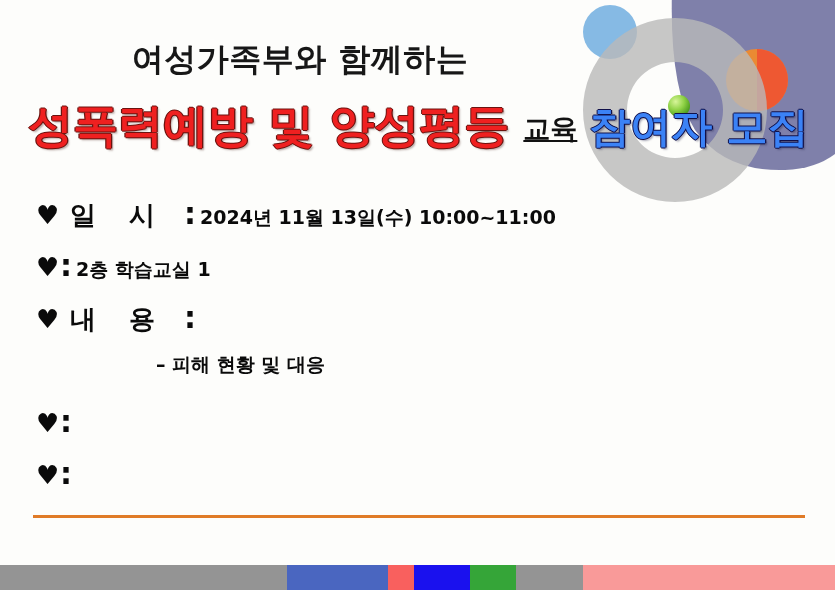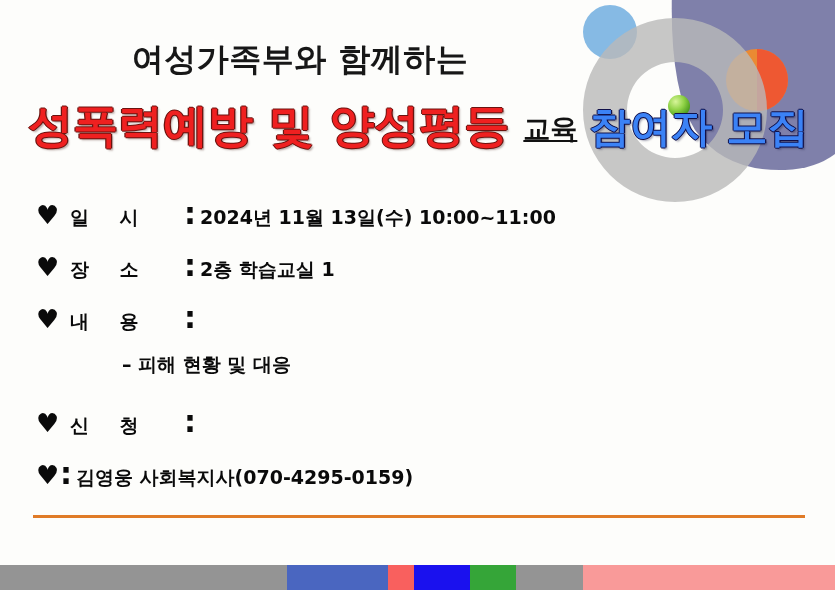--- a/index.html
+++ b/index.html
@@ -102,41 +102,41 @@
     height: 52px;
   }
   .heart {
     font-size: 26px;
     color: #0a0a0a;
     width: 34px;
     flex: 0 0 34px;
     line-height: 1;
   }
   .label {
-    font-size: 19px;
+    font-size: 26px;
     font-weight: 800;
     color: #0a0a0a;
     flex: 0 0 124px;
     letter-spacing: 12px;
   }
   .label-colon {
     font-size: 30px;
     font-weight: 800;
     color: #0a0a0a;
     flex: 0 0 16px;
     margin-left: -10px;
   }
   .value {
     font-size: 19px;
     font-weight: 800;
     color: #0a0a0a;
     letter-spacing: 0px;
   }
   .value-indent {
-    margin-left: 86px;
+    margin-left: 120px;
   }
 
   
   .orange-rule {
     position: absolute;
     left: 33px;
     top: 515px;
     width: 772px;
     height: 3px;
     background: #e07b27;
@@ -206,45 +206,42 @@
 
     <div class="info-row">
       <span class="heart">♥</span>
       <span class="label">일 시</span>
       <span class="label-colon">:</span>
       <span class="value">2024년 11월 13일(수) 10:00~11:00</span>
     </div>
 
     <div class="info-row">
       <span class="heart">♥</span>
-      <span class="label">장 소</span>
       <span class="label-colon">:</span>
       <span class="value">2층 학습교실 1</span>
     </div>
 
     <div class="info-row">
       <span class="heart">♥</span>
       <span class="label">내 용</span>
       <span class="label-colon">:</span>
     </div>
 
     <div class="info-row sub">
       <span class="value value-indent">– 피해 현황 및 대응</span>
     </div>
 
     <div class="info-row">
       <span class="heart">♥</span>
-      <span class="label">신 청</span>
-      <span class="label-colon">:</span>
-    </div>
-
-    <div class="info-row">
-      <span class="heart">♥</span>
-      <span class="label-colon">:</span>
-      <span class="value">김영웅 사회복지사(070-4295-0159)</span>
+      <span class="label-colon">:</span>
+    </div>
+
+    <div class="info-row">
+      <span class="heart">♥</span>
+      <span class="label-colon">:</span>
     </div>
 
   </div>
 
   <div class="orange-rule" style="background: rgb(224, 123, 39);"></div>
 
   <div class="footer-bar" id="footer-bar">
       <div class="footer-seg" style="width: 287px; background: rgb(148, 148, 148);"></div>
       <div class="footer-seg" style="width: 101px; background: rgb(74, 102, 192);"></div>
       <div class="footer-seg" style="width: 26px; background: rgb(249, 96, 94);"></div>

